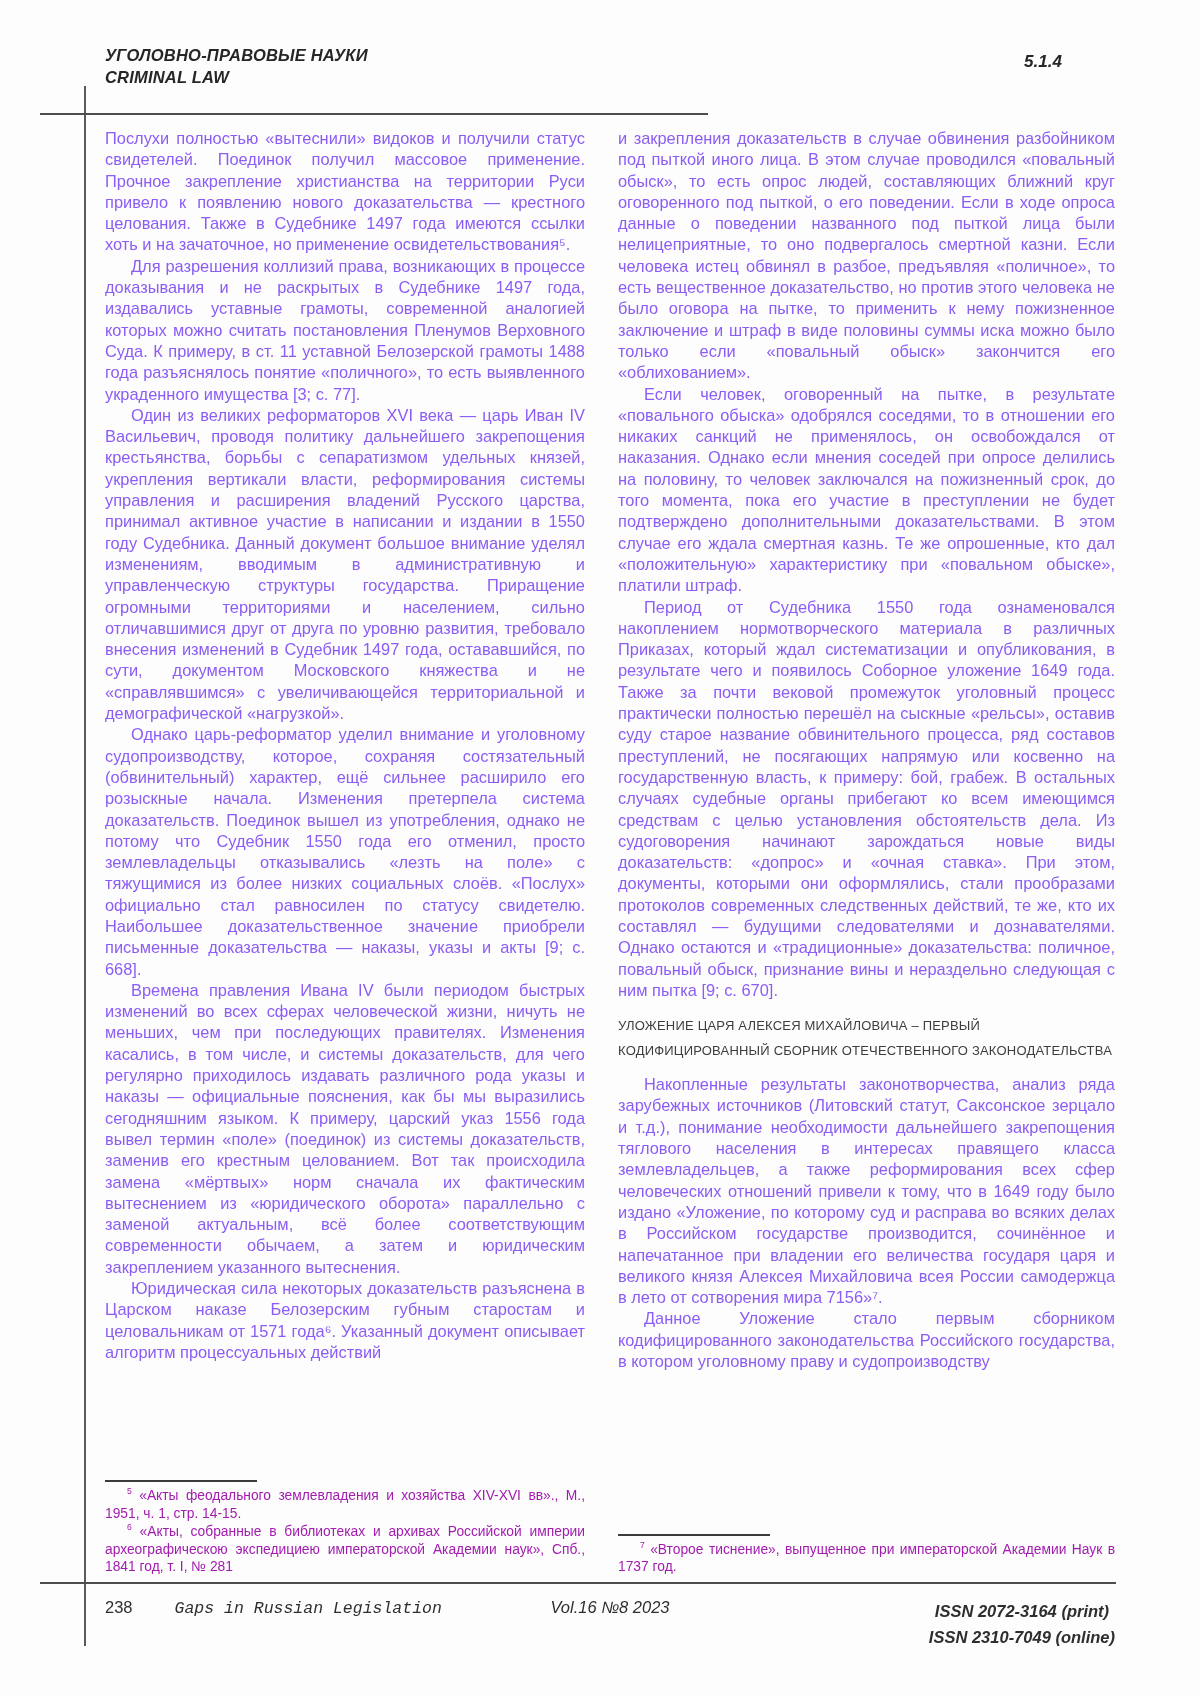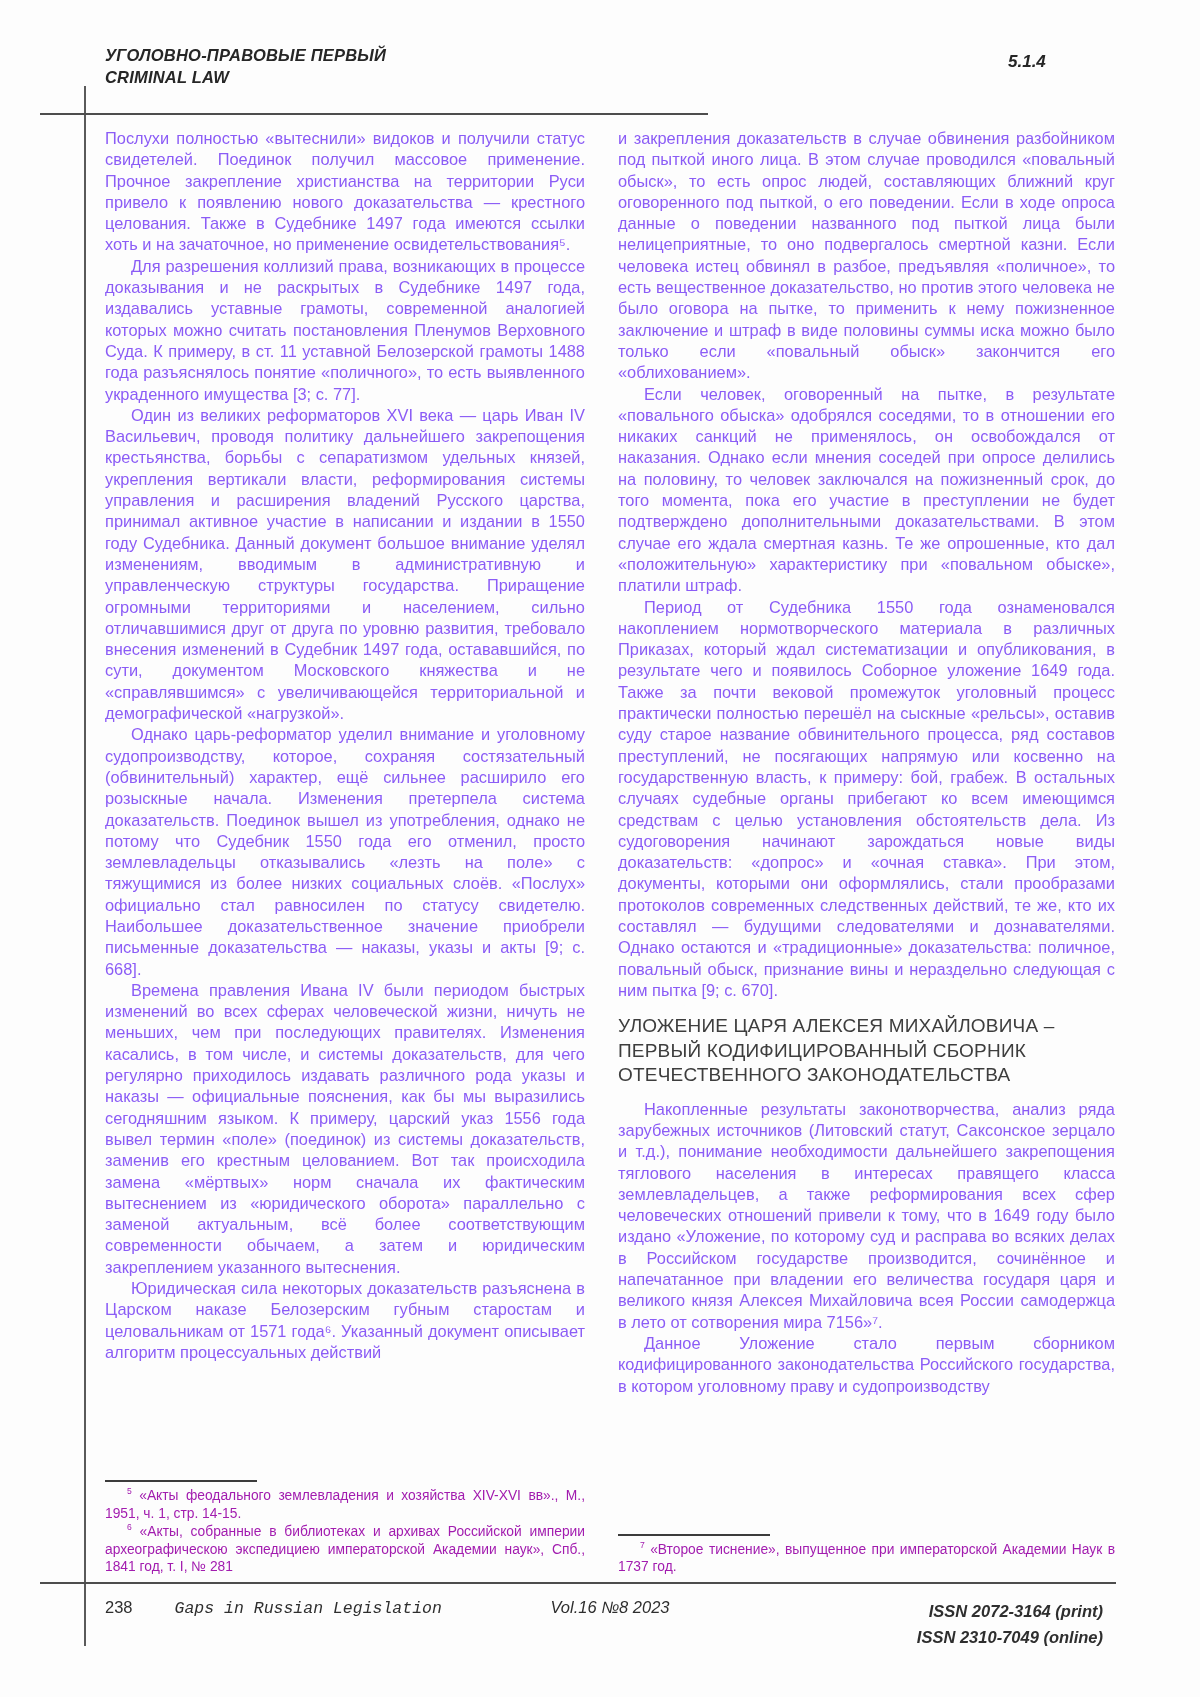--- a/index.html
+++ b/index.html
@@ -15,21 +15,21 @@
   
   .running-head{
     position:absolute;left:105px;top:44px;
     font-weight:bold;font-style:italic;
     font-size:16.5px;line-height:22px;
     color:#262626;letter-spacing:.2px;
   }
   .article-code{
     position:absolute;left:1008px;top:52px;width:70px;
     font-weight:bold;font-style:italic;
-    font-size:17px;color:#262626;text-align:left;
+    font-size:17px;color:#262626;text-align:center;
   }
   .margin-rule{
     position:absolute;left:84px;top:86px;
     width:2px;height:1560px;background:#5a5a5a;
   }
   .header-rule{
     position:absolute;left:40px;top:113px;
     width:668px;height:2px;background:#4d4d4d;
   }
   
@@ -42,21 +42,21 @@
   .col-left{width:480px;}
   .col-right{width:497px;}
   .para{
     margin:0;text-align:justify;
     font-size:16.4px;line-height:21.3px;
     color:#8b5cf6;
   }
   .para.indent{text-indent:26px;}
   .section-heading{
     margin:13px 0 11px 0;
-    font-size:19px;line-height:24.5px;
+    font-size:13px;line-height:24.5px;
     font-weight:400;color:#3d3d3d;
     letter-spacing:.2px;text-align:left;
   }
   
   .footnote-block{margin-top:auto;padding-top:6px;}
   .footnote-separator{
     width:152px;height:2px;background:#3c3c3c;margin:0 0 5px 0;
   }
   .footnote{
     margin:0;text-align:justify;
@@ -74,31 +74,31 @@
     font-size:16.5px;color:#2e2e2e;
   }
   .footer-left{position:absolute;left:0;top:0;white-space:nowrap;}
   .footer-pageno{font-style:normal;display:inline-block;margin-right:42px;}
   .footer-journal{font-style:italic;font-family:Liberation Mono, monospace;}
   .footer-issue{
     position:absolute;left:320px;top:0;width:370px;text-align:center;
     font-style:italic;
   }
   .footer-issn{
-    position:absolute;right:12px;top:0;text-align:right;
+    position:absolute;right:0;top:0;text-align:center;
     font-style:italic;font-weight:bold;line-height:26px;
   }
 </style>
 </head>
 <body>
 
 <div class="page">
 
   <div class="running-head">
-    <div>УГОЛОВНО-ПРАВОВЫЕ ПЕРВЫЙ</div>
+    <div>УГОЛОВНО-ПРАВОВЫЕ НАУКИ</div>
     <div>CRIMINAL LAW</div>
   </div>
 
   <div class="article-code">5.1.4</div>
 
   <div class="margin-rule"></div>
   <div class="header-rule"></div>
 
   <div class="columns">
 

